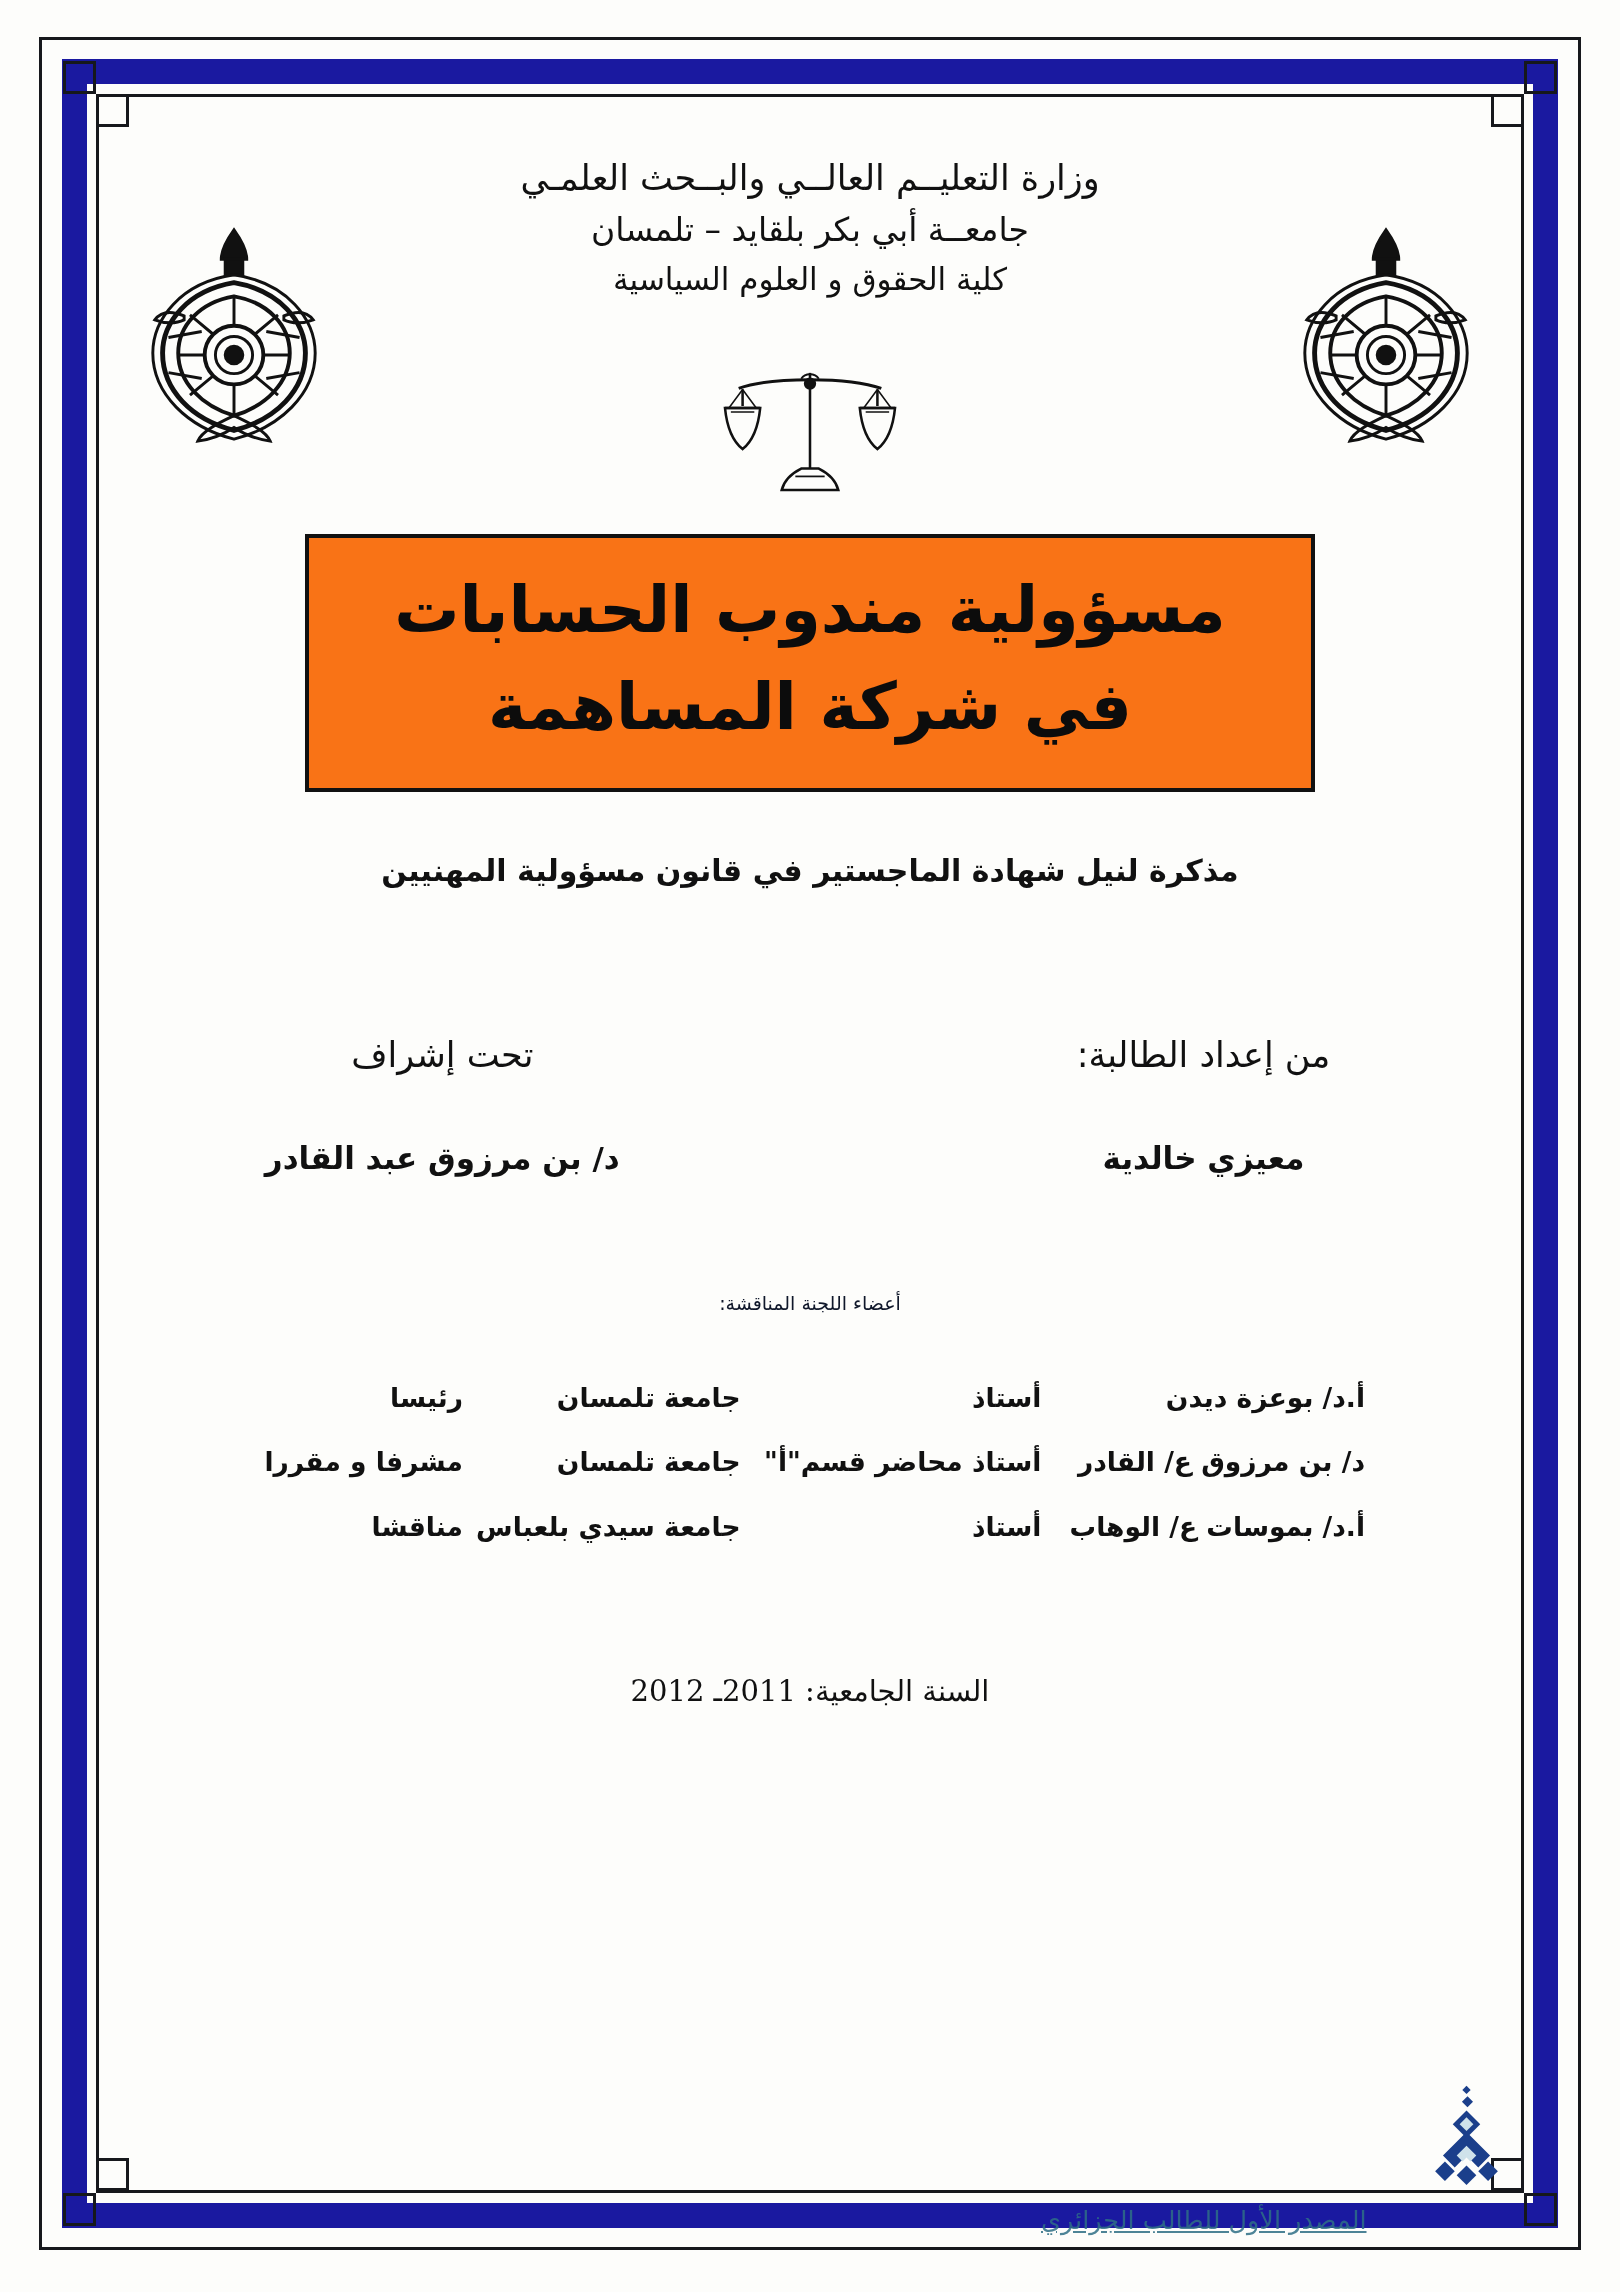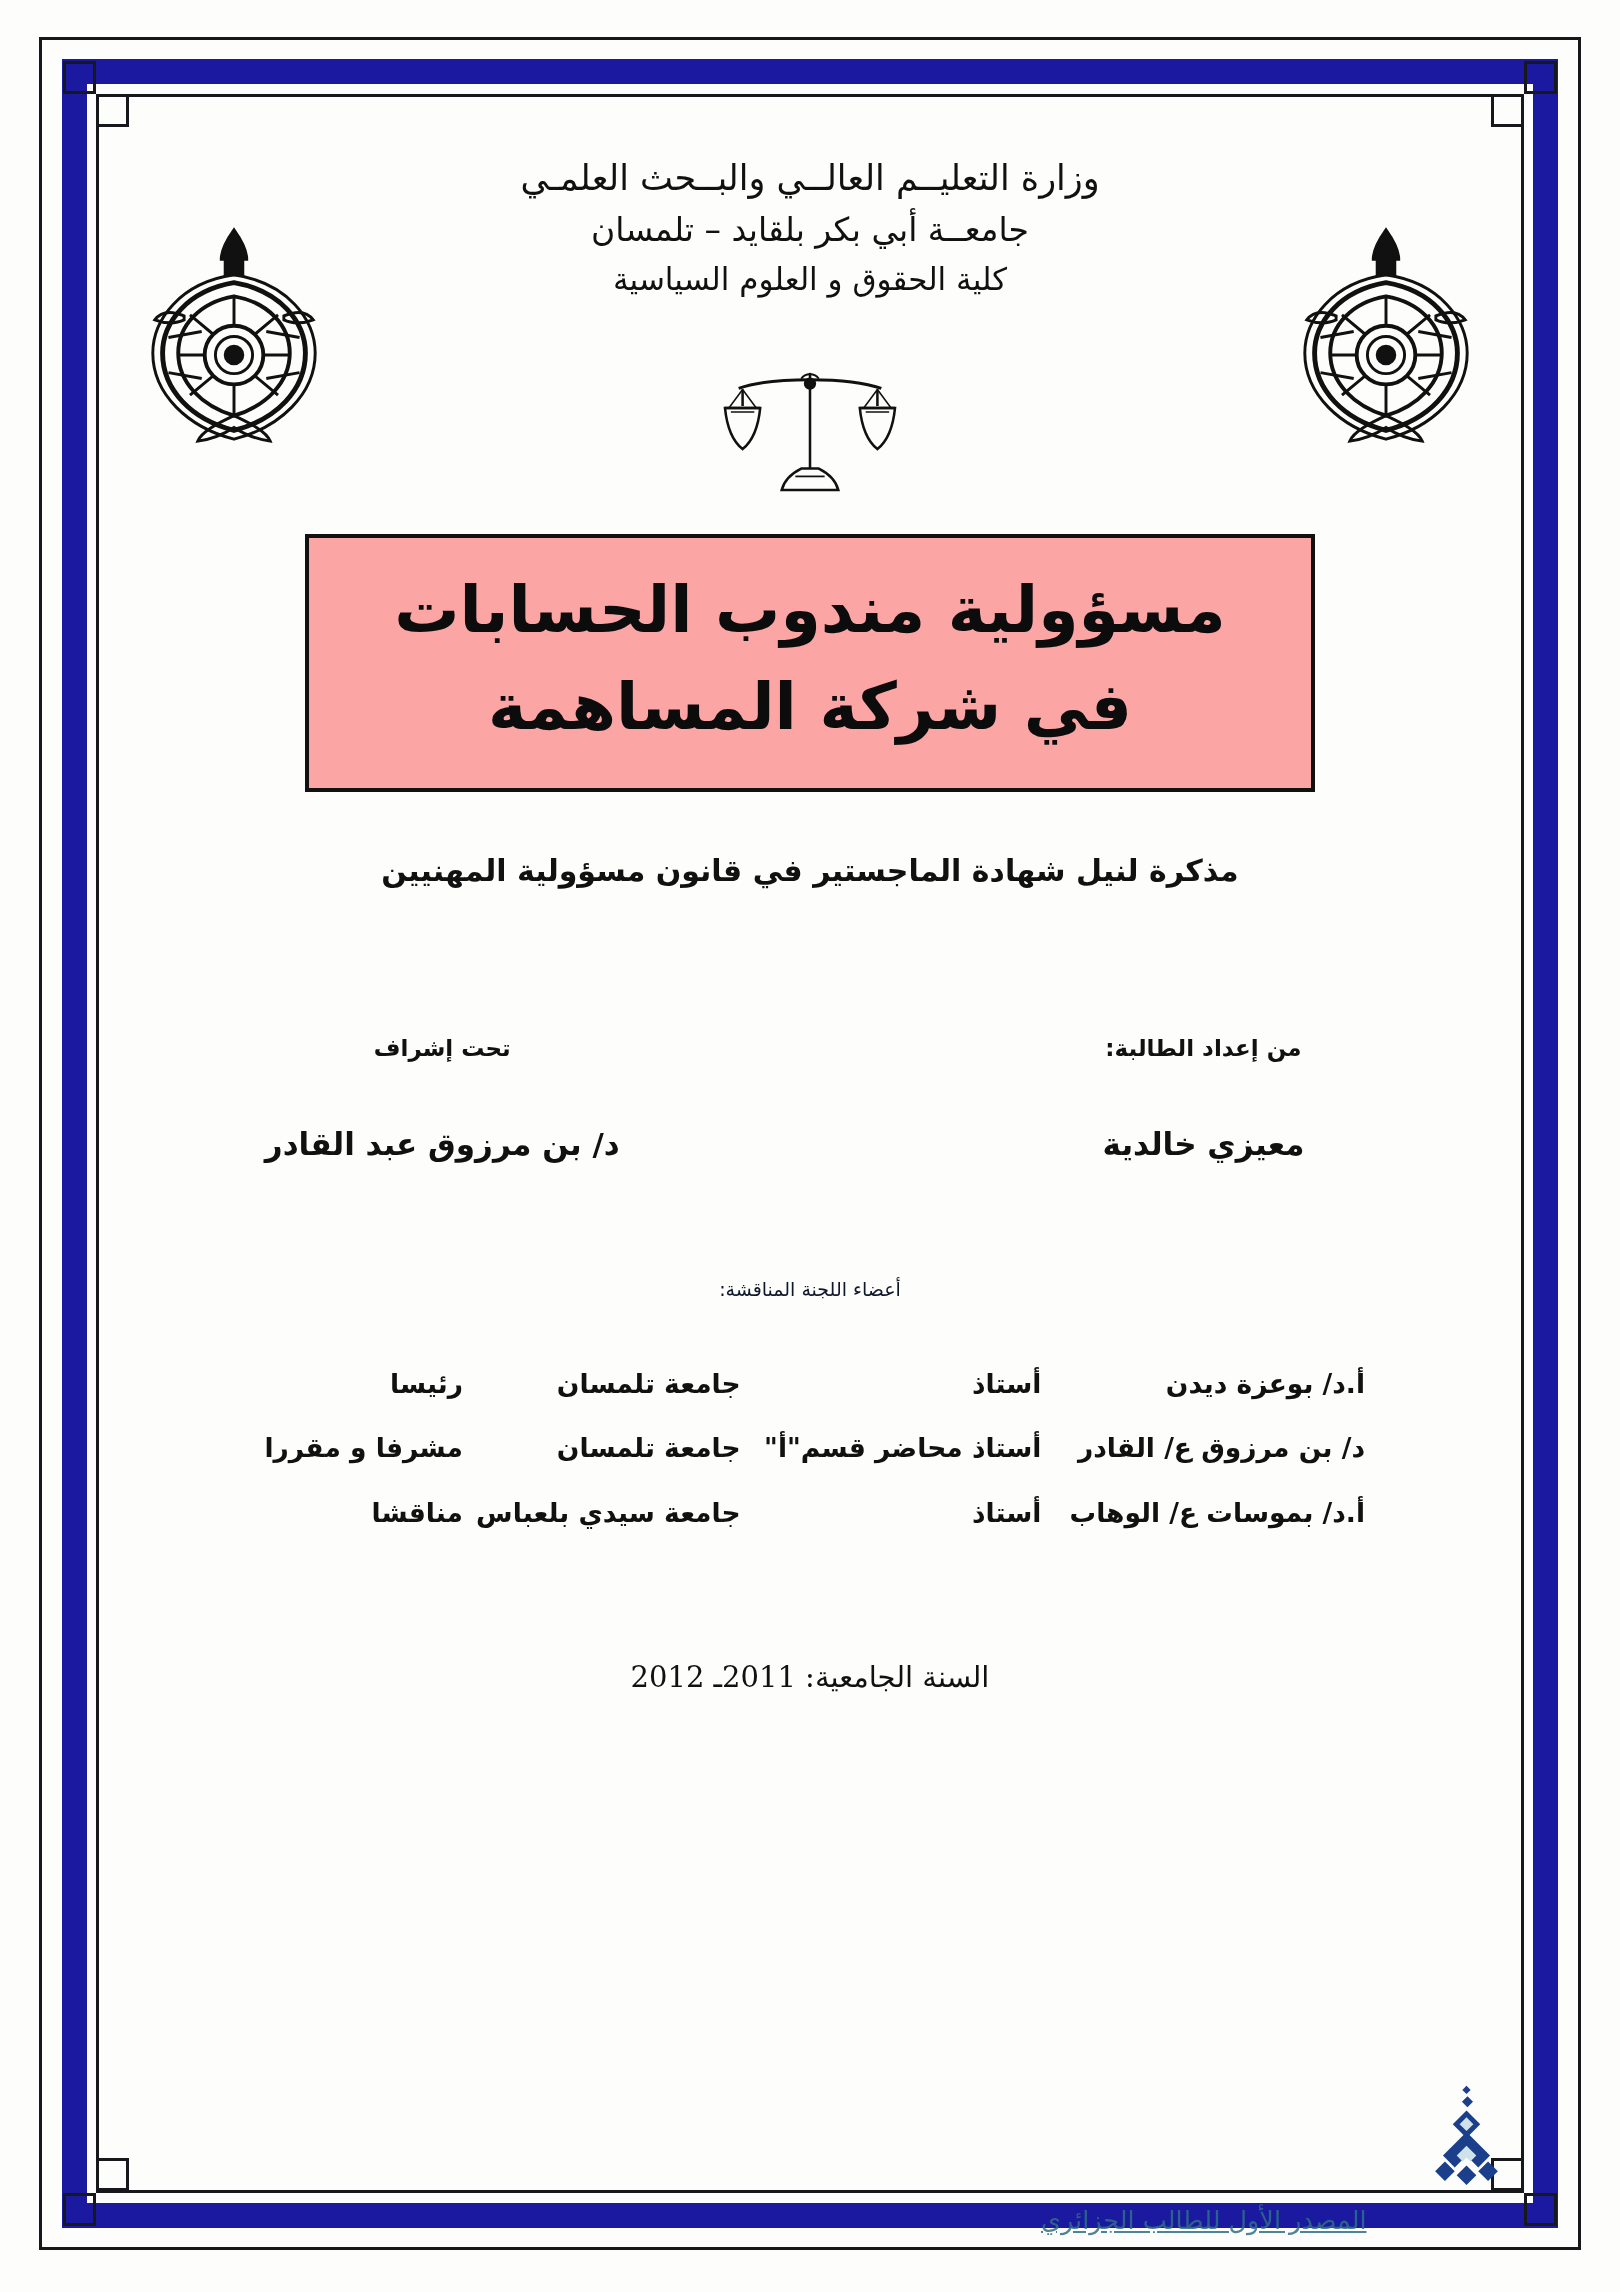--- a/index.html
+++ b/index.html
@@ -103,21 +103,21 @@
     width:186px;height:127px;
   }
 
   
   .title-box{
     margin:76px auto 0 auto;
     width:1010px;
     border:4.9px solid #111;
     padding:33px 17.6px 41px 17.6px;
     box-sizing:border-box;
-    background:#fca5a5;
+    background:#f97316;
   }
   .title-line{
     font-family:"DejaVu Sans","Liberation Sans",sans-serif;
     font-weight:bold;
     color:#0c0c0c;
     direction:rtl;
     letter-spacing:2px;
   }
   .title-line.one{font-size:65px;line-height:1.2;}
   .title-line.two{font-size:65px;line-height:1.25;margin-top:17.6px;}
@@ -142,21 +142,21 @@
     box-sizing:border-box;
     direction:rtl;
   }
   .people-col{
     text-align:center;
     min-width:323px;
   }
   .people-col.right-col{margin-right:59px;}
   .people-col.left-col{margin-left:9.8px;}
   .people-label{
-    font-size:23px;font-weight:bold;direction:rtl;color:#111;
+    font-size:35px;font-weight:normal;direction:rtl;color:#111;
   }
   .people-name{
     margin-top:65px;
     font-size:31px;font-weight:bold;direction:rtl;color:#111;
   }
 
   
   .jury{
     margin-top:116px;
     direction:rtl;

